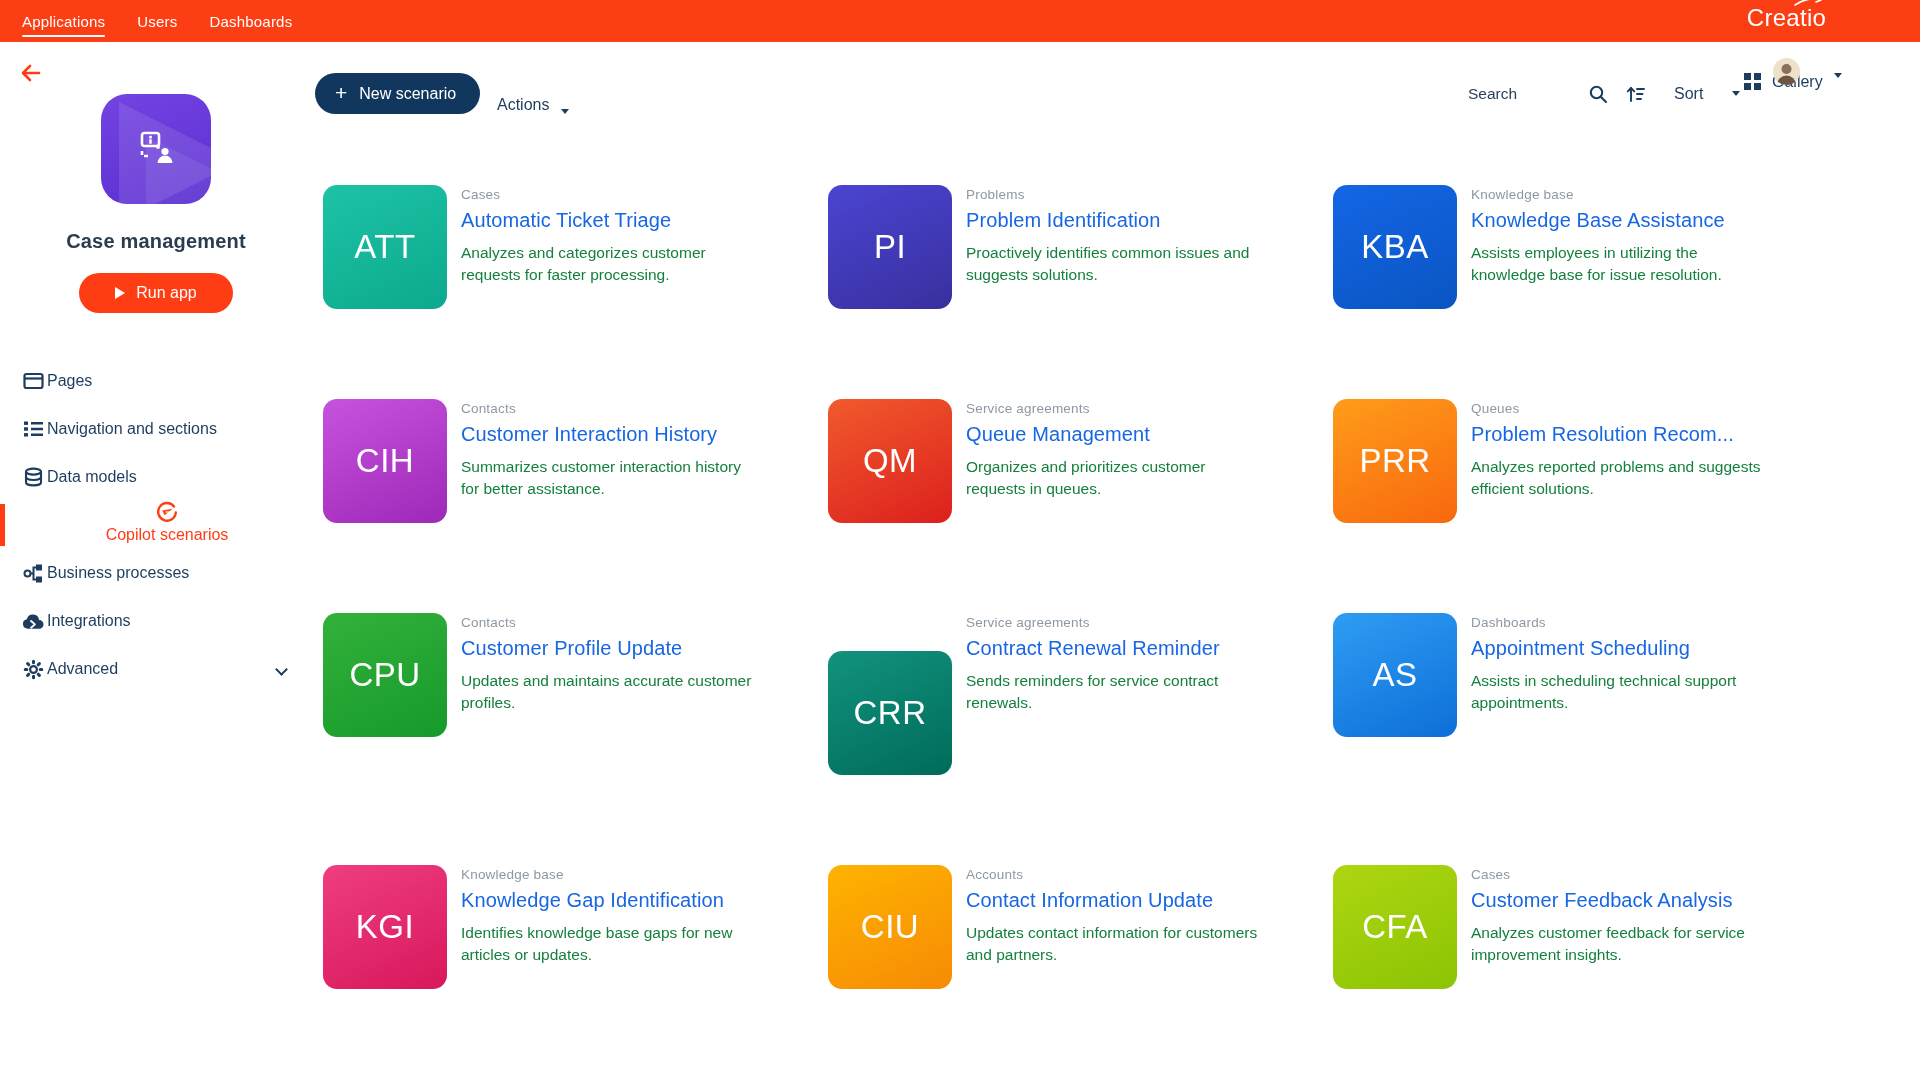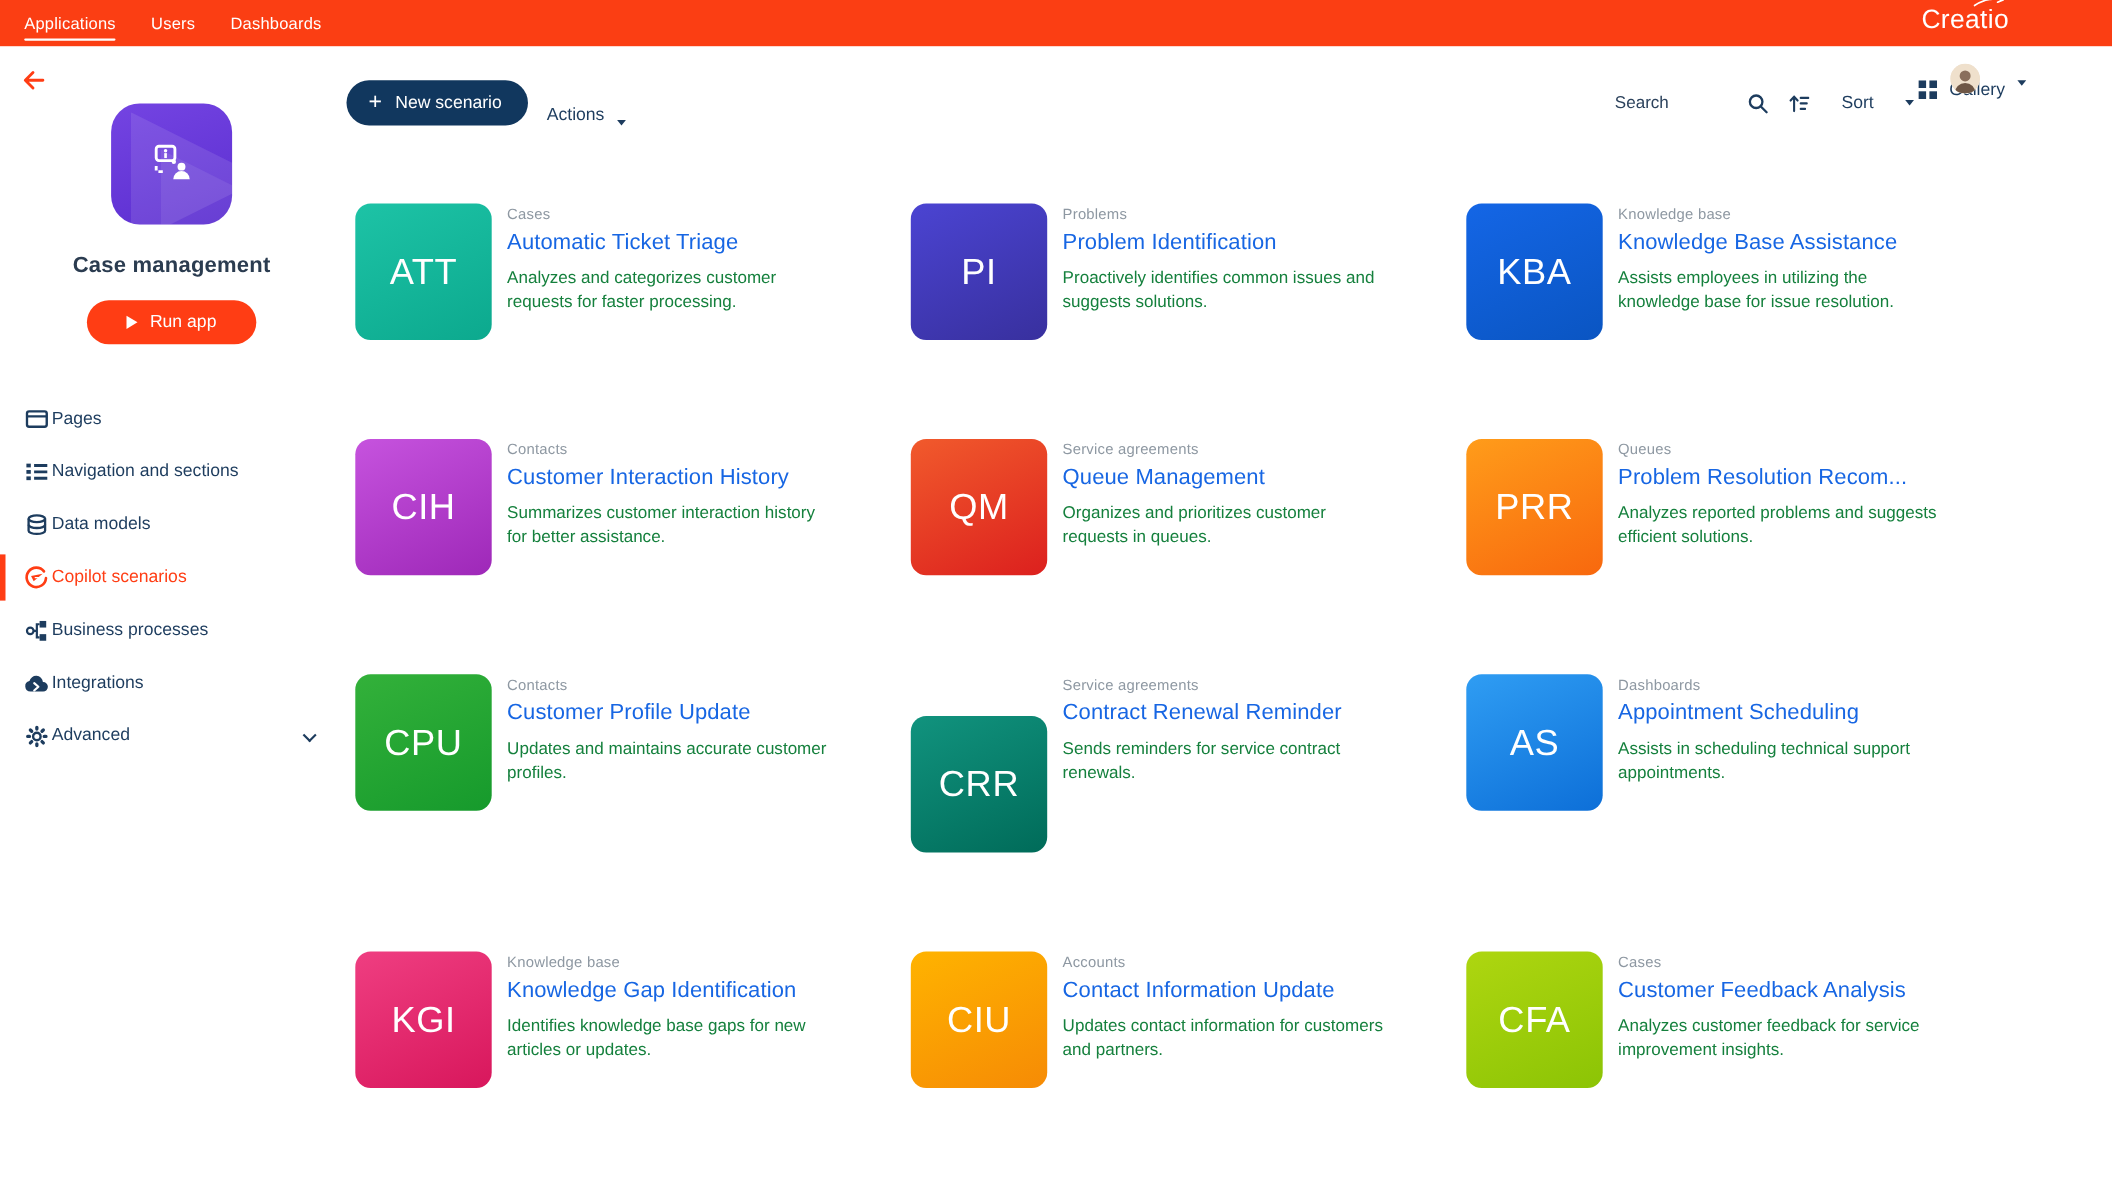--- a/index.html
+++ b/index.html
@@ -25,21 +25,21 @@
   .app-icon { margin:52px auto 0; width:110px; height:110px; border-radius:26px; background:linear-gradient(160deg,#7444E2 0%,#5B2ED0 100%); position:relative; overflow:hidden; display:flex; align-items:center; justify-content:center; }
   .app-icon .wm1, .app-icon .wm2 { content:""; position:absolute; background:rgba(255,255,255,0.10); }
   .app-icon .wm1 { width:120px; height:120px; left:18px; top:8px; clip-path:polygon(0 0,100% 50%,0 100%); }
   .app-icon .wm2 { width:110px; height:110px; left:45px; top:42px; clip-path:polygon(0 0,100% 50%,0 100%); background:rgba(255,255,255,0.08); }
   .app-title { text-align:center; margin-top:26px; font-size:20px; font-weight:700; color:#2B3C50; letter-spacing:.2px; }
   .run-btn { margin:20px auto 0; width:154px; height:40px; border-radius:20px; background:#FF3D14; color:#fff; border:none; font-size:16px; font-family:inherit; display:flex; align-items:center; justify-content:center; gap:11px; cursor:pointer; }
   .play-tri { width:0; height:0; border-left:10px solid #fff; border-top:6px solid transparent; border-bottom:6px solid transparent; }
   .menu { margin-top:44px; }
   .menu-item { height:48px; display:flex; align-items:center; padding-left:22px; gap:3px; font-size:16px; color:#1D3C5E; cursor:pointer; position:relative; }
   .menu-item .mi-icon { width:22px; height:22px; display:flex; align-items:center; justify-content:center; flex:none; }
-  .menu-item.active { color:#FF3D14; }
+  .menu-item.active { color:#FF3D14;flex-direction:column; }
   .menu-item.active::before { content:""; position:absolute; left:0; top:3px; bottom:3px; width:5px; background:#FF3D14; }
   .menu-item .chevron { position:absolute; right:26px; color:#1D3C5E; }
   .chev { width:9px; height:9px; border-right:2px solid currentColor; border-bottom:2px solid currentColor; transform:rotate(45deg); display:inline-block; margin-top:-4px; }
 
   
   .btn-new { position:absolute; left:315px; top:73px; height:41px; border-radius:22px; background:#11375E; color:#fff; border:none; font-size:16px; font-family:inherit; padding:0 24px 0 20px; display:flex; align-items:center; gap:12px; cursor:pointer; }
   .plus { font-size:21px; font-weight:400; line-height:1; margin-top:-2px; }
   .actions { position:absolute; left:497px; top:73px; height:41px; display:flex; align-items:flex-end; gap:12px; color:#1D3C5E; font-size:16px; cursor:pointer; }
   .search-box { position:absolute; left:1468px; top:73px; height:41px; display:flex; align-items:center; gap:24px; }
   .search-box input { border:none; outline:none; width:96px; font-size:15.5px; font-family:inherit; color:#1D3C5E; background:transparent; }

